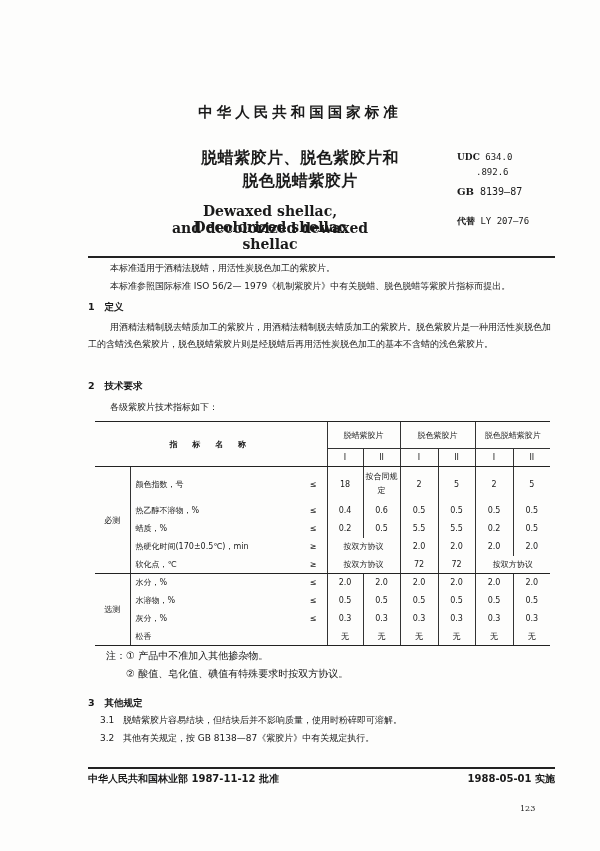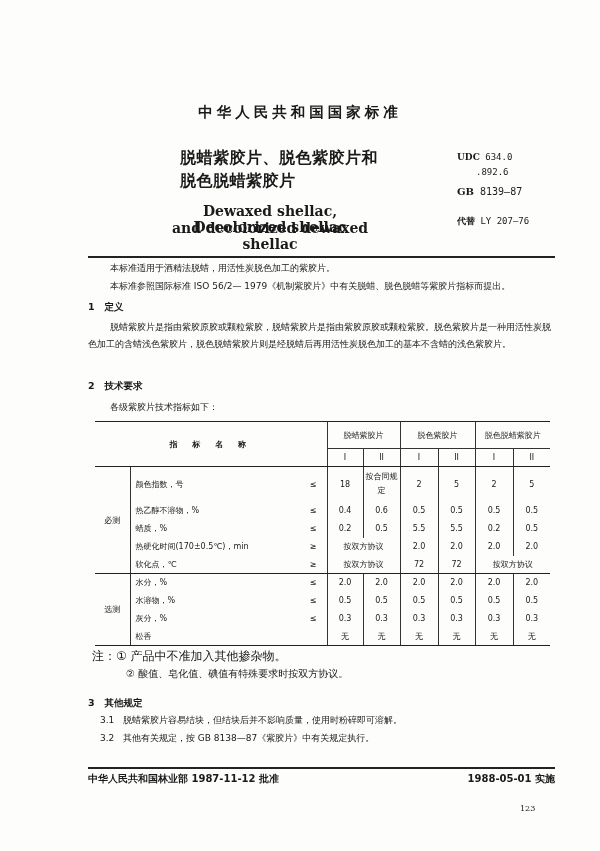--- a/index.html
+++ b/index.html
@@ -1,21 +1,21 @@
 <!DOCTYPE html>
 <html><head>
 <meta charset="utf-8">
 <style>
   html, body { margin:0; padding:0; }
   body { width:600px; height:851px; background:#fdfdfc; position:relative; overflow:hidden;
          font-family:"DejaVu Serif", serif; color:#1a1a1a; }
   .abs { position:absolute; }
   .nat-title { left:0; width:600px; top:103px; text-align:center; font-family:"DejaVu Sans", sans-serif;
                font-weight:bold; font-size:14.5px; letter-spacing:4px; }
-  .cn-title { left:180px; width:240px; font-family:Liberation Sans, sans-serif; font-weight:bold; font-size:16px; letter-spacing:0.5px; }
+  .cn-title { left:180px; width:240px; text-align:center; font-family:Liberation Sans, sans-serif; font-weight:bold; font-size:16px; letter-spacing:0.5px; }
   .en-title { left:160px; width:220px; text-align:center; font-family:"DejaVu Serif", serif; font-weight:bold; font-size:14px; }
   .meta { left:457px; font-family:"DejaVu Sans Mono", monospace; font-size:9px; }
   .meta b { font-family:"DejaVu Serif", serif; }
   .rule { left:88px; width:467px; height:2px; background:#222; }
   .para { left:88px; width:468px; font-size:9px; line-height:19px; font-family:"DejaVu Sans", sans-serif; }
   .indent { text-indent:22px; }
   .h { font-weight:bold; font-family:"DejaVu Sans", sans-serif; font-size:9.5px; }
   table.spec { position:absolute; left:95px; top:421px; width:455px; border-collapse:collapse;
                font-family:"DejaVu Sans", sans-serif; font-size:8px; }
   table.spec td { padding:0; text-align:center; vertical-align:middle; }
@@ -49,21 +49,21 @@
 </div>
 
 <div class="abs rule" style="top:256px;"></div>
 
 <div class="abs para indent" style="top:259px;">本标准适用于酒精法脱蜡，用活性炭脱色加工的紫胶片。</div>
 <div class="abs para indent" style="top:277px;">本标准参照国际标准 ISO 56/2— 1979《机制紫胶片》中有关脱蜡、脱色脱蜡等紫胶片指标而提出。</div>
 
 <div class="abs para h" style="top:297px;">
   <span>1</span>&nbsp;&nbsp;&nbsp;<span>定义</span>
 </div>
-<div class="abs para indent" style="top:319px; line-height:17px;">脱蜡紫胶片是指由紫胶原胶或颗粒紫胶，脱蜡紫胶片是指由紫胶原胶或颗粒紫胶。脱色紫胶片是一种用活性炭脱色加工的含蜡浅色紫胶片，脱色脱蜡紫胶片则是经脱蜡后再用活性炭脱色加工的基本不含蜡的浅色紫胶片。</div>
+<div class="abs para indent" style="top:319px; line-height:17px;">用酒精法精制脱去蜡质加工的紫胶片，用酒精法精制脱去蜡质加工的紫胶片。脱色紫胶片是一种用活性炭脱色加工的含蜡浅色紫胶片，脱色脱蜡紫胶片则是经脱蜡后再用活性炭脱色加工的基本不含蜡的浅色紫胶片。</div>
 
 <div class="abs para h" style="top:376px;">
   <span>2</span>&nbsp;&nbsp;&nbsp;<span>技术要求</span>
 </div>
 <div class="abs para indent" style="top:398px;">各级紫胶片技术指标如下：</div>
 
 <table class="spec">
   <colgroup>
     <col style="width:35px">
       <col style="width:160px">
@@ -177,21 +177,21 @@
     <td class="bl bb2">无</td>
     <td class="bl bb2">无</td>
     <td class="bl bb2">无</td>
     <td class="bl bb2">无</td>
     <td class="bl bb2">无</td>
     <td class="bl bb2">无</td>
   </tr>
 </tbody>
   </table>
 
-<div class="abs para" style="top:647px; left:92px; font-size:12px; line-height:18px;">
+<div class="abs para" style="top:647px; left:106px; font-size:10px; line-height:18px;">
   <span>注：</span><span>① 产品中不准加入其他掺杂物。</span>
 </div>
 <div class="abs para" style="top:665px; left:126px; font-size:10px; line-height:18px;">② 酸值、皂化值、碘值有特殊要求时按双方协议。</div>
 
 <div class="abs para h" style="top:693px;">
   <span>3</span>&nbsp;&nbsp;&nbsp;<span>其他规定</span>
 </div>
 <div class="abs para" style="top:711px; left:100px;">
   <span>3.1</span>&nbsp;&nbsp;&nbsp;<span>脱蜡紫胶片容易结块，但结块后并不影响质量，使用时粉碎即可溶解。</span>
 </div>

